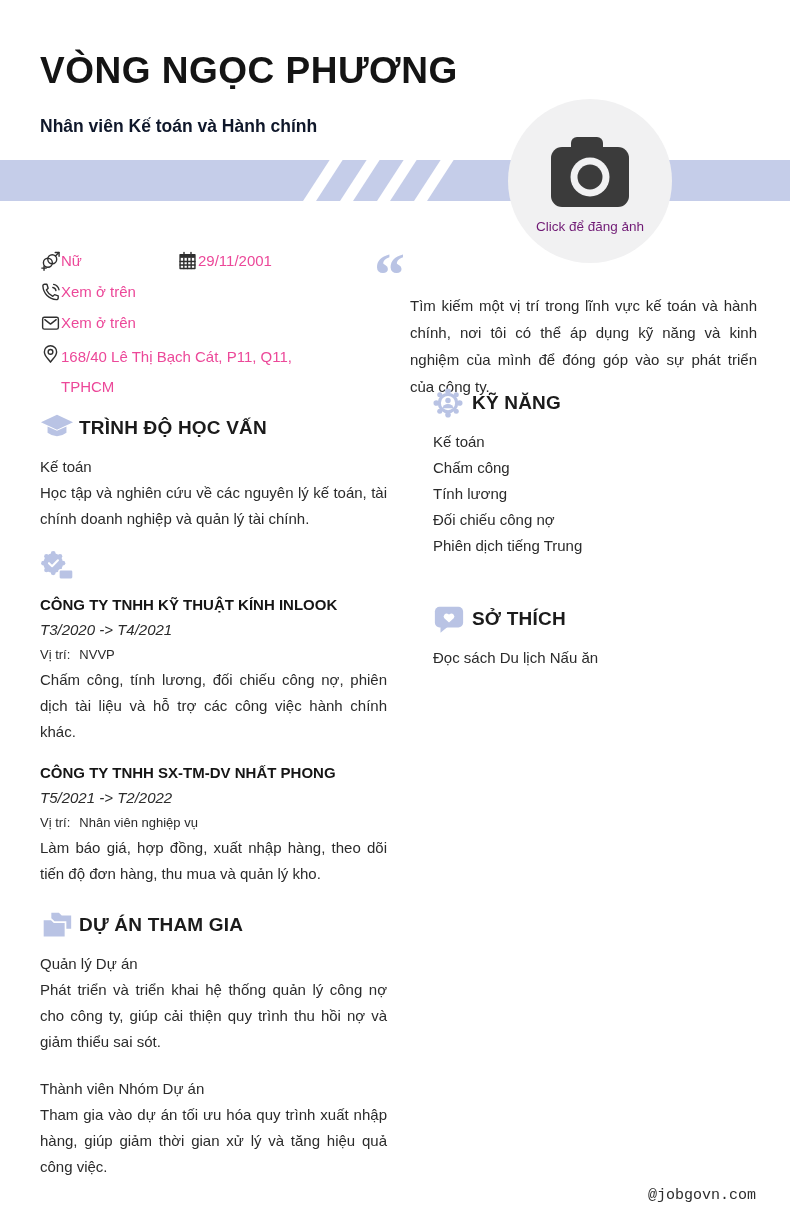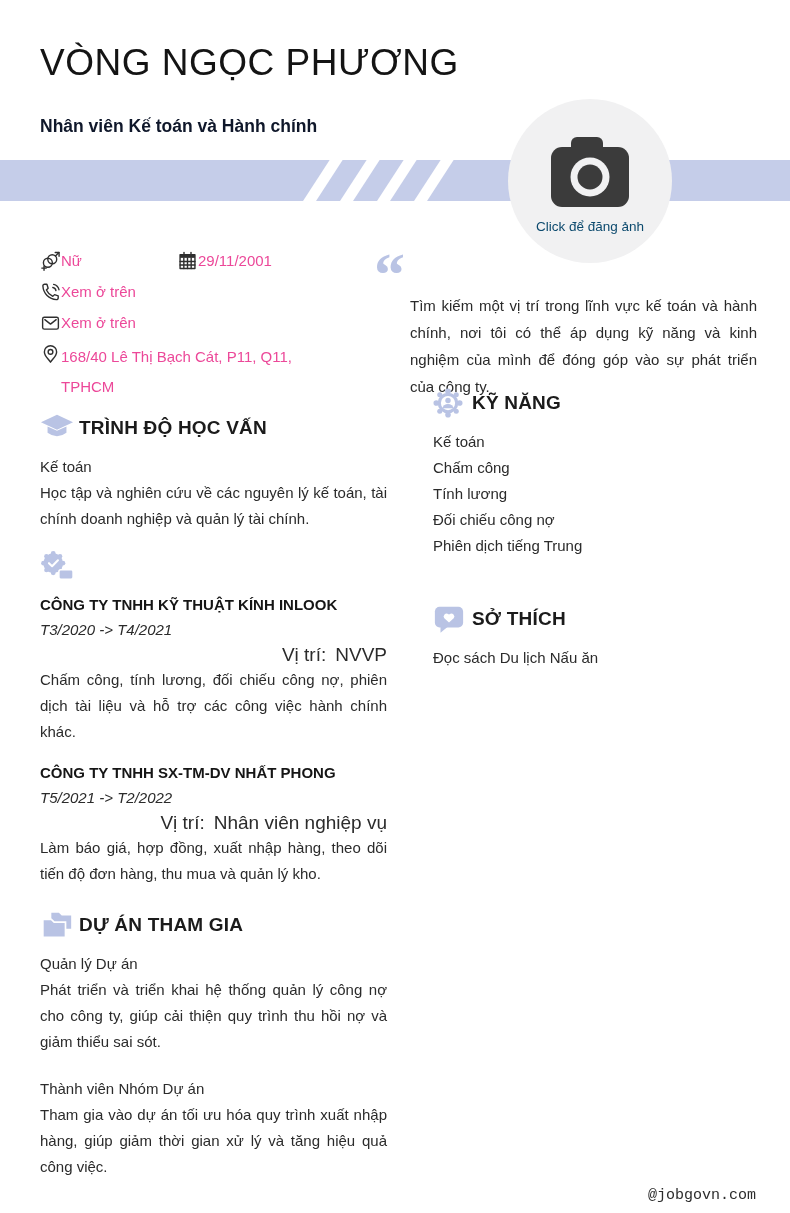--- a/index.html
+++ b/index.html
@@ -4,22 +4,22 @@
 <style>
   * { margin:0; padding:0; box-sizing:border-box; }
   html,body { background:#fff; }
   .page {
     position:relative; width:790px; height:1213px; margin:0 auto;
     background:#ffffff; overflow:hidden;
     font-family:"Liberation Sans", sans-serif; color:#2e2e2e;
   }
   
   .name {
-    position:absolute; left:40px; top:42px;
-    font-size:37px; font-weight:400; color:#141414; letter-spacing:.5px;
+    position:absolute; left:40px; top:50px;
+    font-size:37px; font-weight:700; color:#141414; letter-spacing:.5px;
   }
   .subtitle {
     position:absolute; left:40px; top:116px;
     font-size:17.5px; font-weight:700; color:#0f172a;
   }
   
   .banner {
     position:absolute; left:0; top:160px; width:790px; height:41px;
     background:#c5cde9; z-index:1; overflow:hidden;
   }
@@ -31,21 +31,21 @@
   .banner .stripe:nth-child(2){ left:353px; }
   .banner .stripe:nth-child(3){ left:390px; }
   .banner .stripe:nth-child(4){ left:427px; }
   
   .photo {
     position:absolute; left:508px; top:99px; width:164px; height:164px;
     background:#f1f1f2; border-radius:50%; z-index:2; cursor:pointer;
     display:flex; flex-direction:column; align-items:center; justify-content:center;
   }
   .photo svg { margin-top:6px; }
-  .photo .photo-label { font-size:13.5px; color:#0c4a6e; margin-top:6px; }
+  .photo .photo-label { font-size:13.5px; color:#701a75; margin-top:6px; }
   
   .contact { position:absolute; left:40px; top:249px; width:350px; }
   .c-row { display:flex; align-items:flex-start; min-height:31px; }
   .c-item { display:flex; align-items:flex-start; }
   .c-icon { width:21px; height:22px; flex:0 0 21px; margin-top:1px; }
   .c-text { font-size:15px; color:#ec4899; line-height:22px; padding-top:1px; }
   .c-gender { width:137px; }
   .c-address .c-text { max-width:252px; line-height:30px; padding-top:0; }
   
   .quote-mark {
@@ -65,21 +65,21 @@
   .body-line { font-size:15px; line-height:26px; color:#2b2b2b; }
   .just { text-align:justify; }
   #education   { left:40px;  top:413px; width:347px; }
   #experience  { left:40px;  top:551px; width:347px; }
   #projects    { left:40px;  top:871px; width:347px;margin-top:39px; }
   #skills      { left:433px; top:388px; width:324px; }
   #hobbies     { left:433px; top:604px; width:324px; }
   .job { margin-bottom:15px; }
   .job .company { font-size:15px; font-weight:700; color:#151515; line-height:25px; }
   .job .period  { font-size:15px; font-style:italic; color:#2b2b2b; line-height:25px; }
-  .job .position{ font-size:19px; line-height:25px; color:#2b2b2b;text-align:right; }
+  .job .position{ font-size:13px; line-height:25px; color:#2b2b2b; }
   .job .position .pos-label { margin-right:9px; }
   .project { margin-bottom:21px; }
   
   .watermark {
     position:absolute; right:34px; bottom:9px;
     font-family:"Liberation Mono", "DejaVu Sans Mono", monospace;
     font-size:15px; color:#2c2c2c;
   }
   svg .ln { fill:none; stroke:#2f2f2f; stroke-width:1.6; stroke-linecap:round; stroke-linejoin:round; }
 </style>

